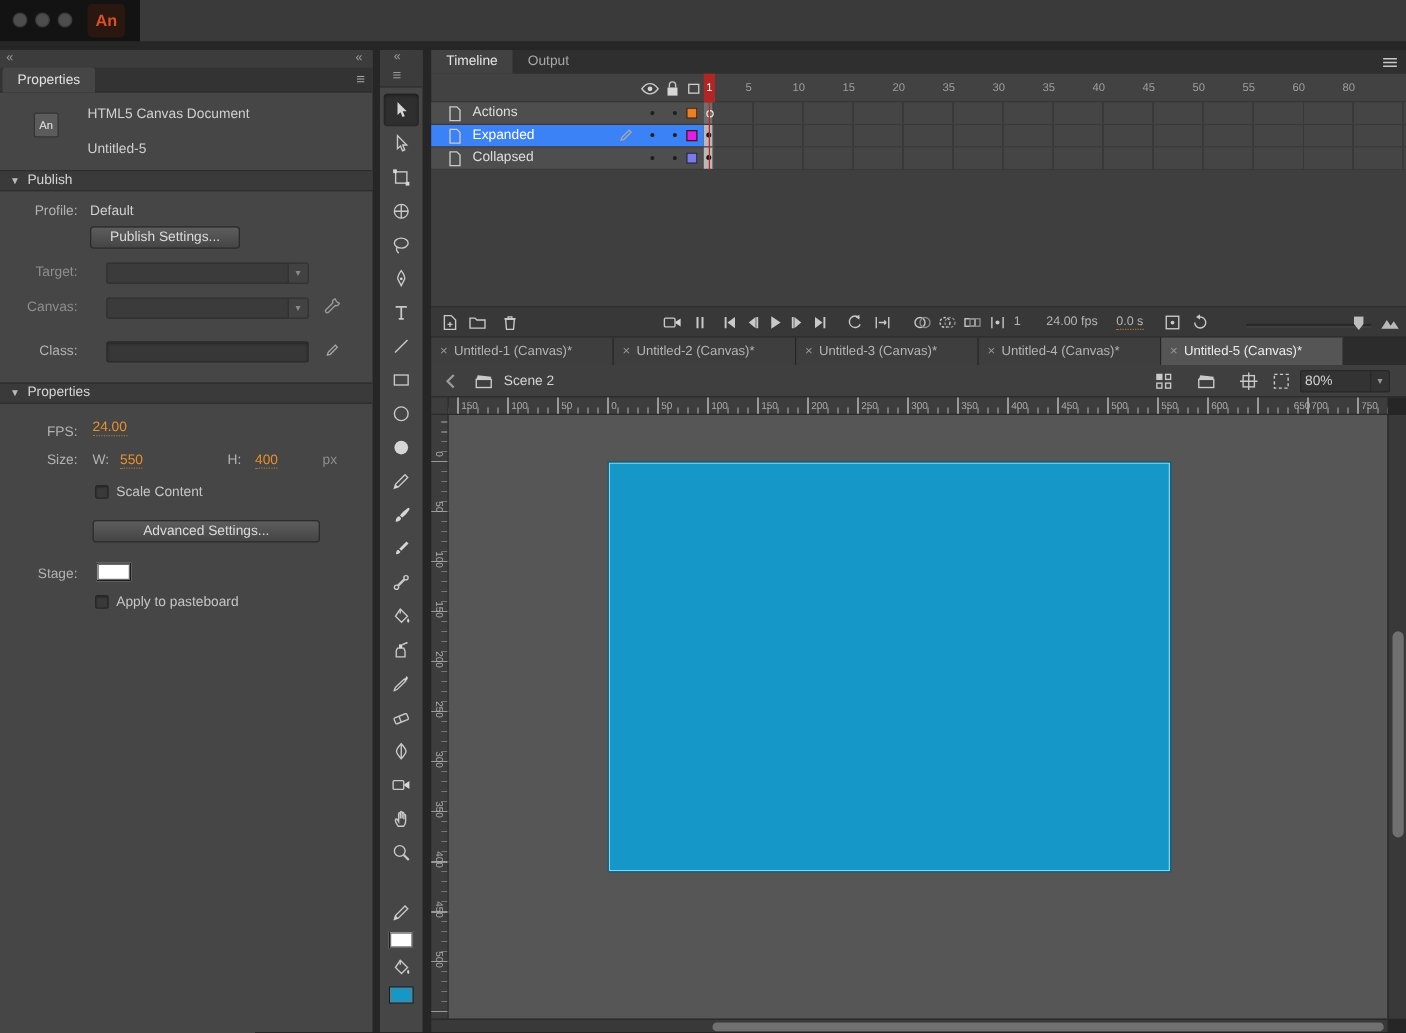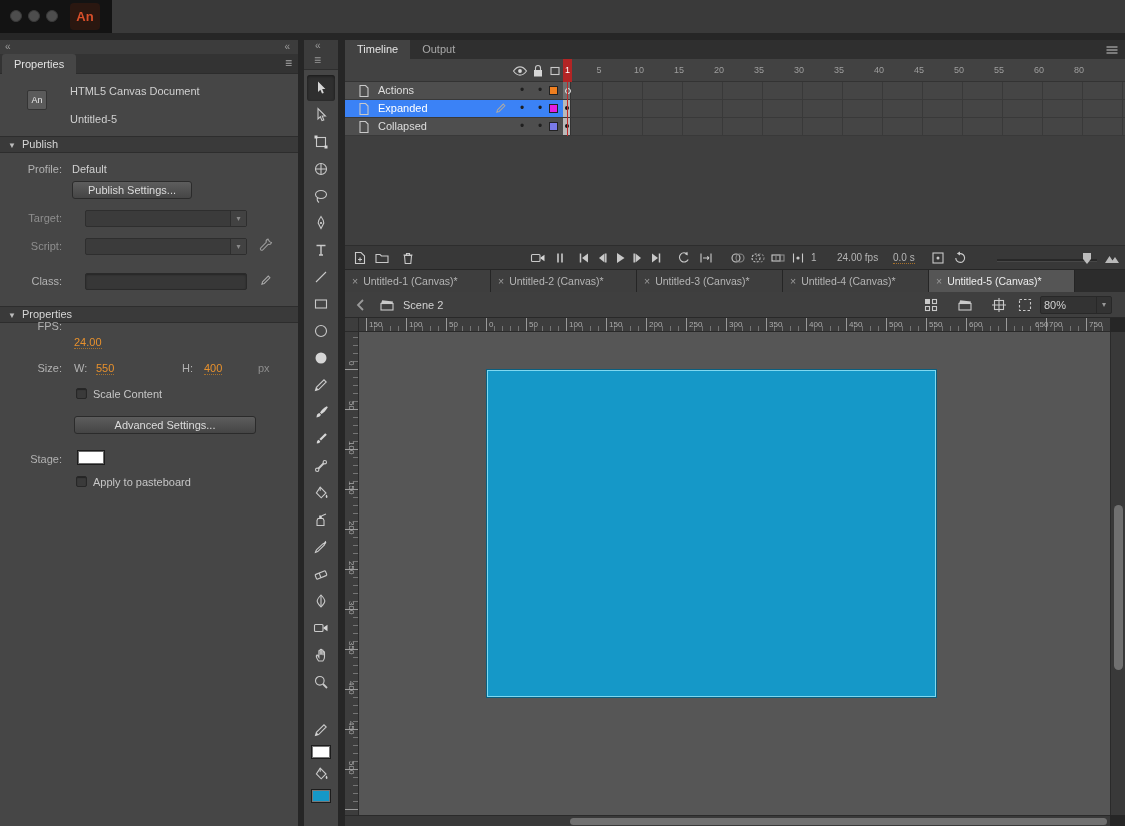--- a/index.html
+++ b/index.html
@@ -134,37 +134,37 @@
     <span class="rlabel lbl" style="left:0;top:123px">Profile:</span>
     <span class="abs" style="left:72px;top:123px;color:#d0d0d0">Default</span>
 
     <div class="btn" style="left:72px;top:141px;width:120px">Publish Settings...</div>
 
     <span class="rlabel dim" style="left:0;top:172px">Target:</span>
     <div class="dd" style="left:85px;top:170px;width:162px">
         <span class="arr">▾</span>
       </div>
 
-    <span class="rlabel dim" style="left:0;top:200px">Script:</span>
+    <span class="rlabel dim" style="left:0;top:200px">Canvas:</span>
     <div class="dd" style="left:85px;top:198px;width:162px">
         <span class="arr">▾</span>
       </div>
     <span class="abs" style="left:258px;top:198px"><svg width="16" height="16" viewBox="0 0 16 16" fill="none" stroke="#c9c9c9" stroke-width="1.1">
           <path d="M13.5 4.5 C13.1 5.9 11.7 6.8 10.2 6.4 L4.8 11.8 C4.2 12.4 3.3 12.4 2.8 11.8 C2.2 11.3 2.2 10.4 2.8 9.8 L8.2 4.4 C7.8 2.9 8.7 1.5 10.1 1.1 L11 2.9 L12 3.9 Z" stroke="#9a9a9a"></path>
         </svg></span>
 
     <span class="rlabel lbl" style="left:0;top:235px">Class:</span>
     <div class="input" style="left:85px;top:233px;width:162px"></div>
     <span class="abs" style="left:260px;top:234px"><svg width="12" height="12" viewBox="0 0 16 16" fill="none" stroke="#a8a8a8" stroke-width="1.4">
           <path d="M2.5 13.5 L3.4 10.4 L11 2.8 L13.2 5 L5.6 12.6 Z"></path>
         </svg></span>
 
     <div class="sechead" style="top:266px"><span class="tri">▼</span><span>Properties</span></div>
 
-    <span class="rlabel lbl" style="left:0;top:280px">FPS:</span>
+    <span class="rlabel lbl" style="left:0;top:300px">FPS:</span>
     <span class="abs orange" style="left:74px;top:296px">24.00</span>
 
     <span class="rlabel lbl" style="left:0;top:322px">Size:</span>
     <span class="abs lbl" style="left:74px;top:322px">W:</span>
     <span class="abs orange" style="left:96px;top:322px">550</span>
     <span class="abs" style="left:146px;top:319px"></span>
     <span class="abs lbl" style="left:182px;top:322px">H:</span>
     <span class="abs orange" style="left:204px;top:322px">400</span>
     <span class="abs dim" style="left:258px;top:322px">px</span>
 

